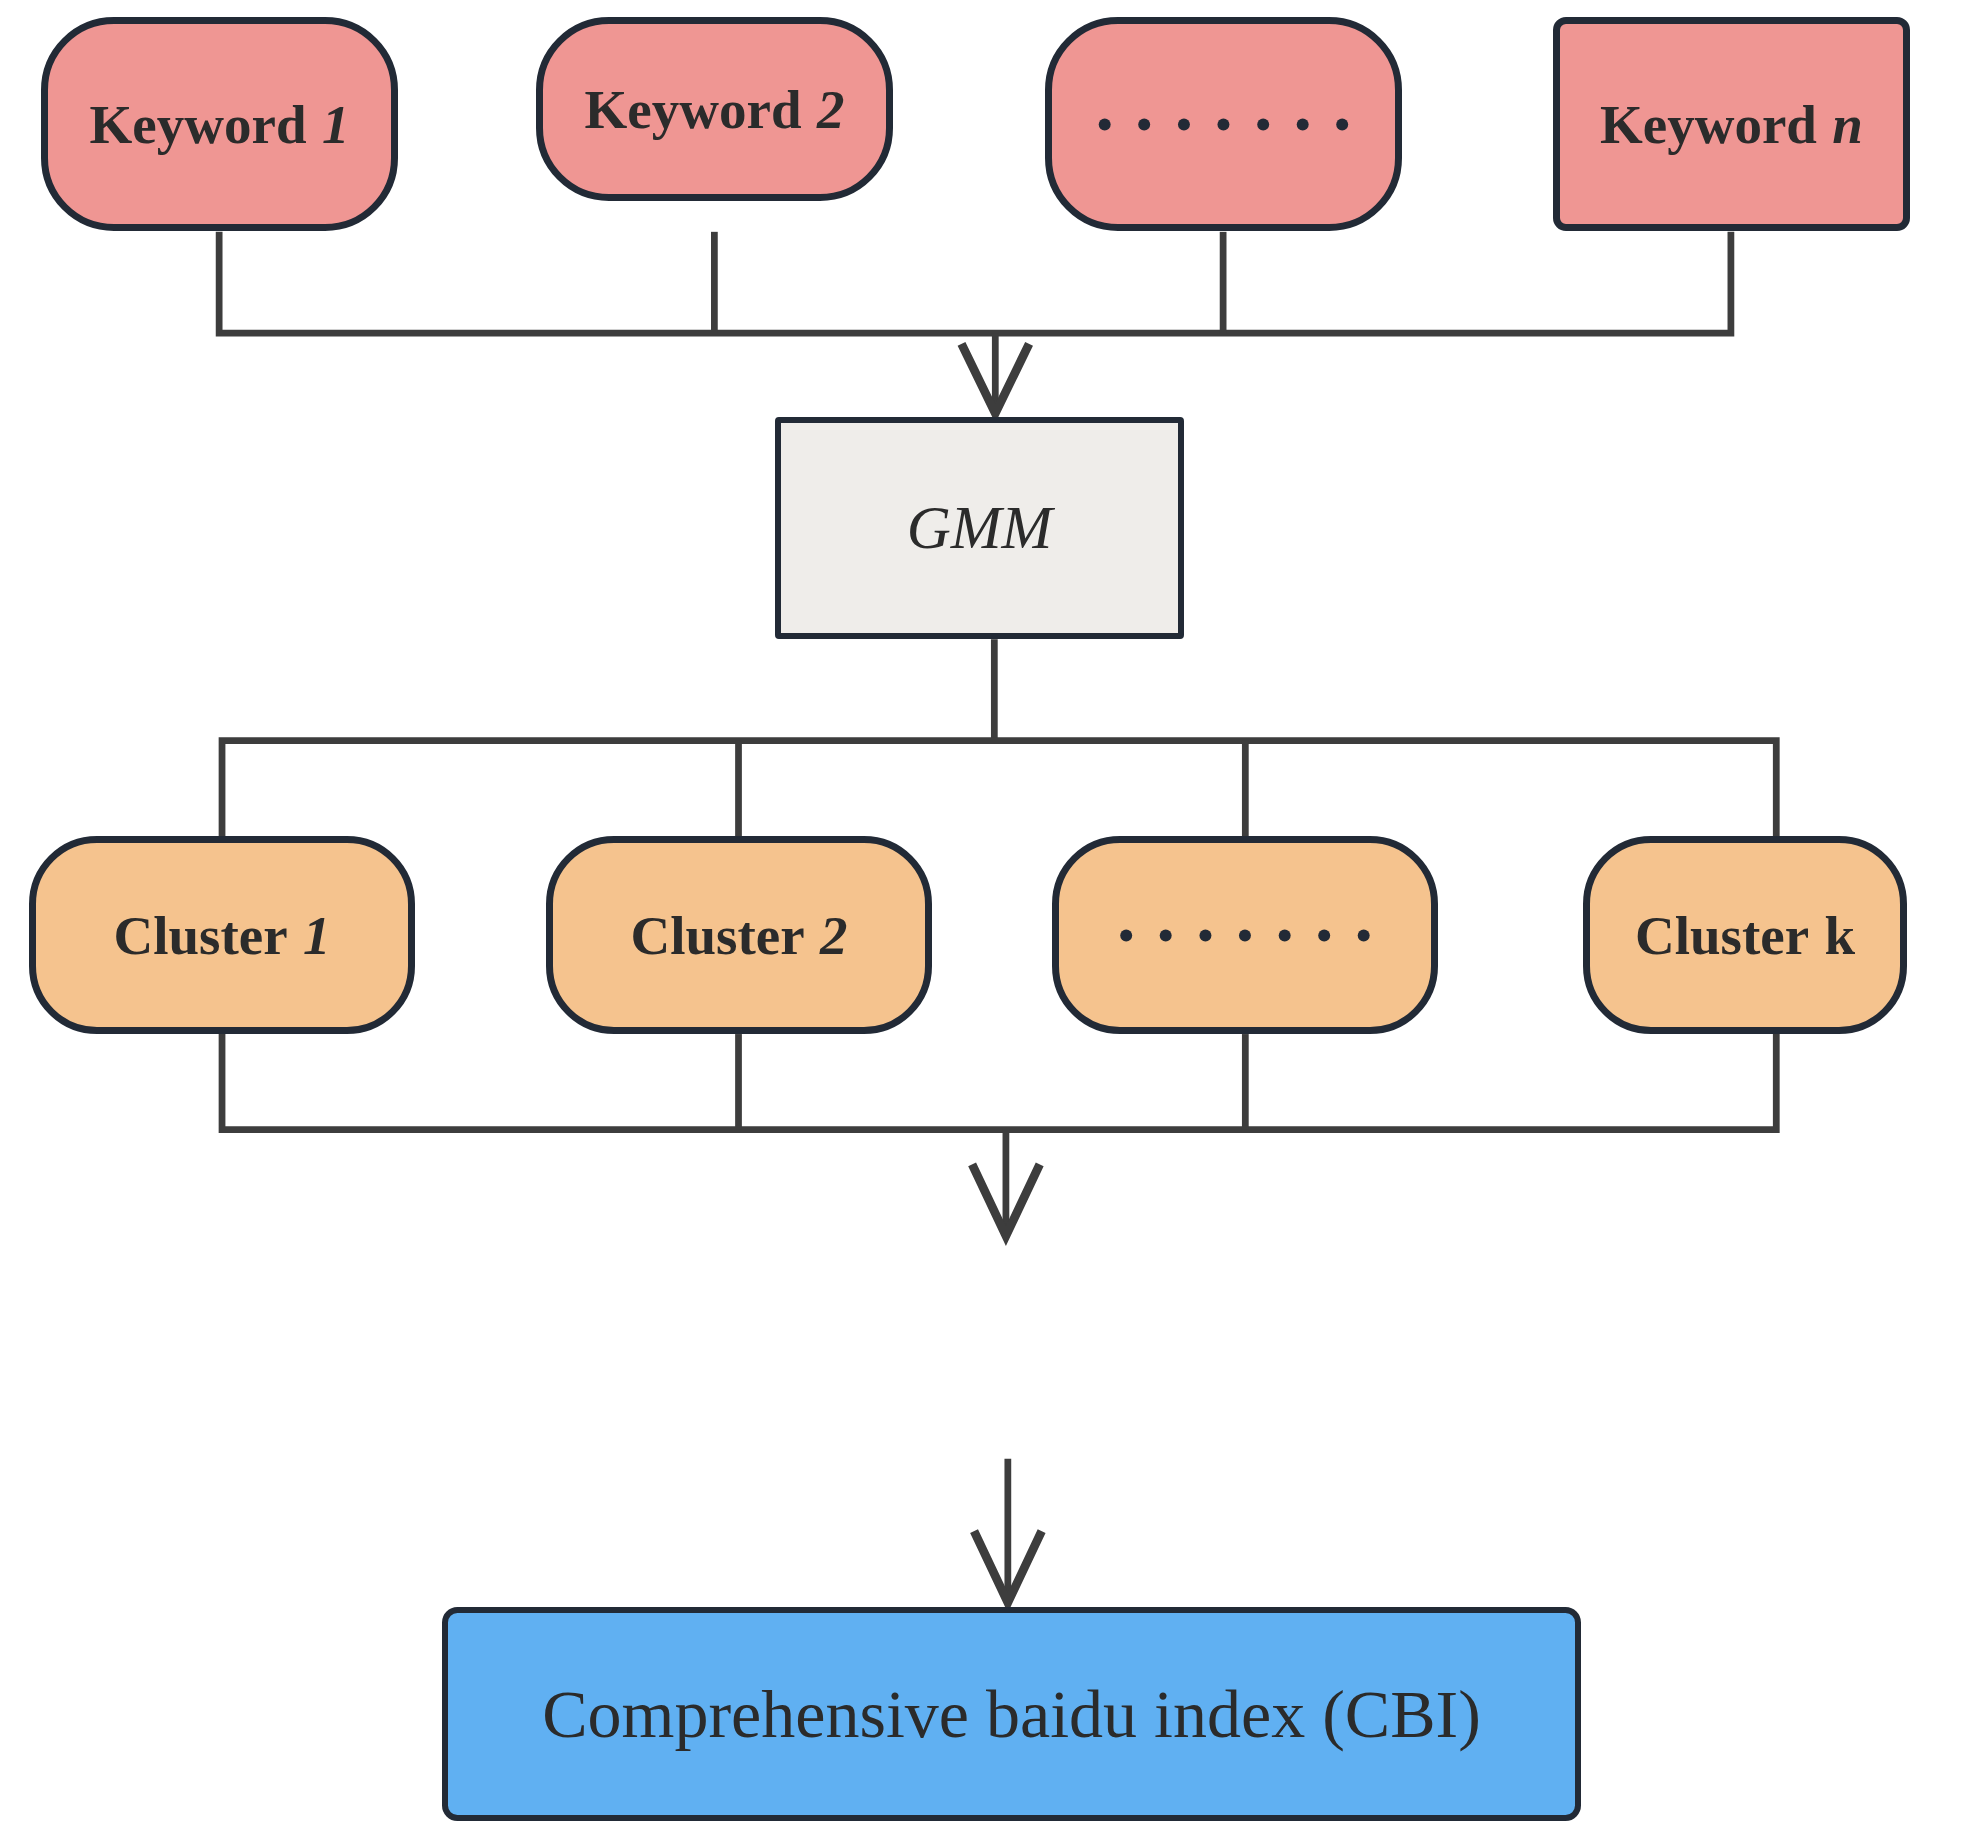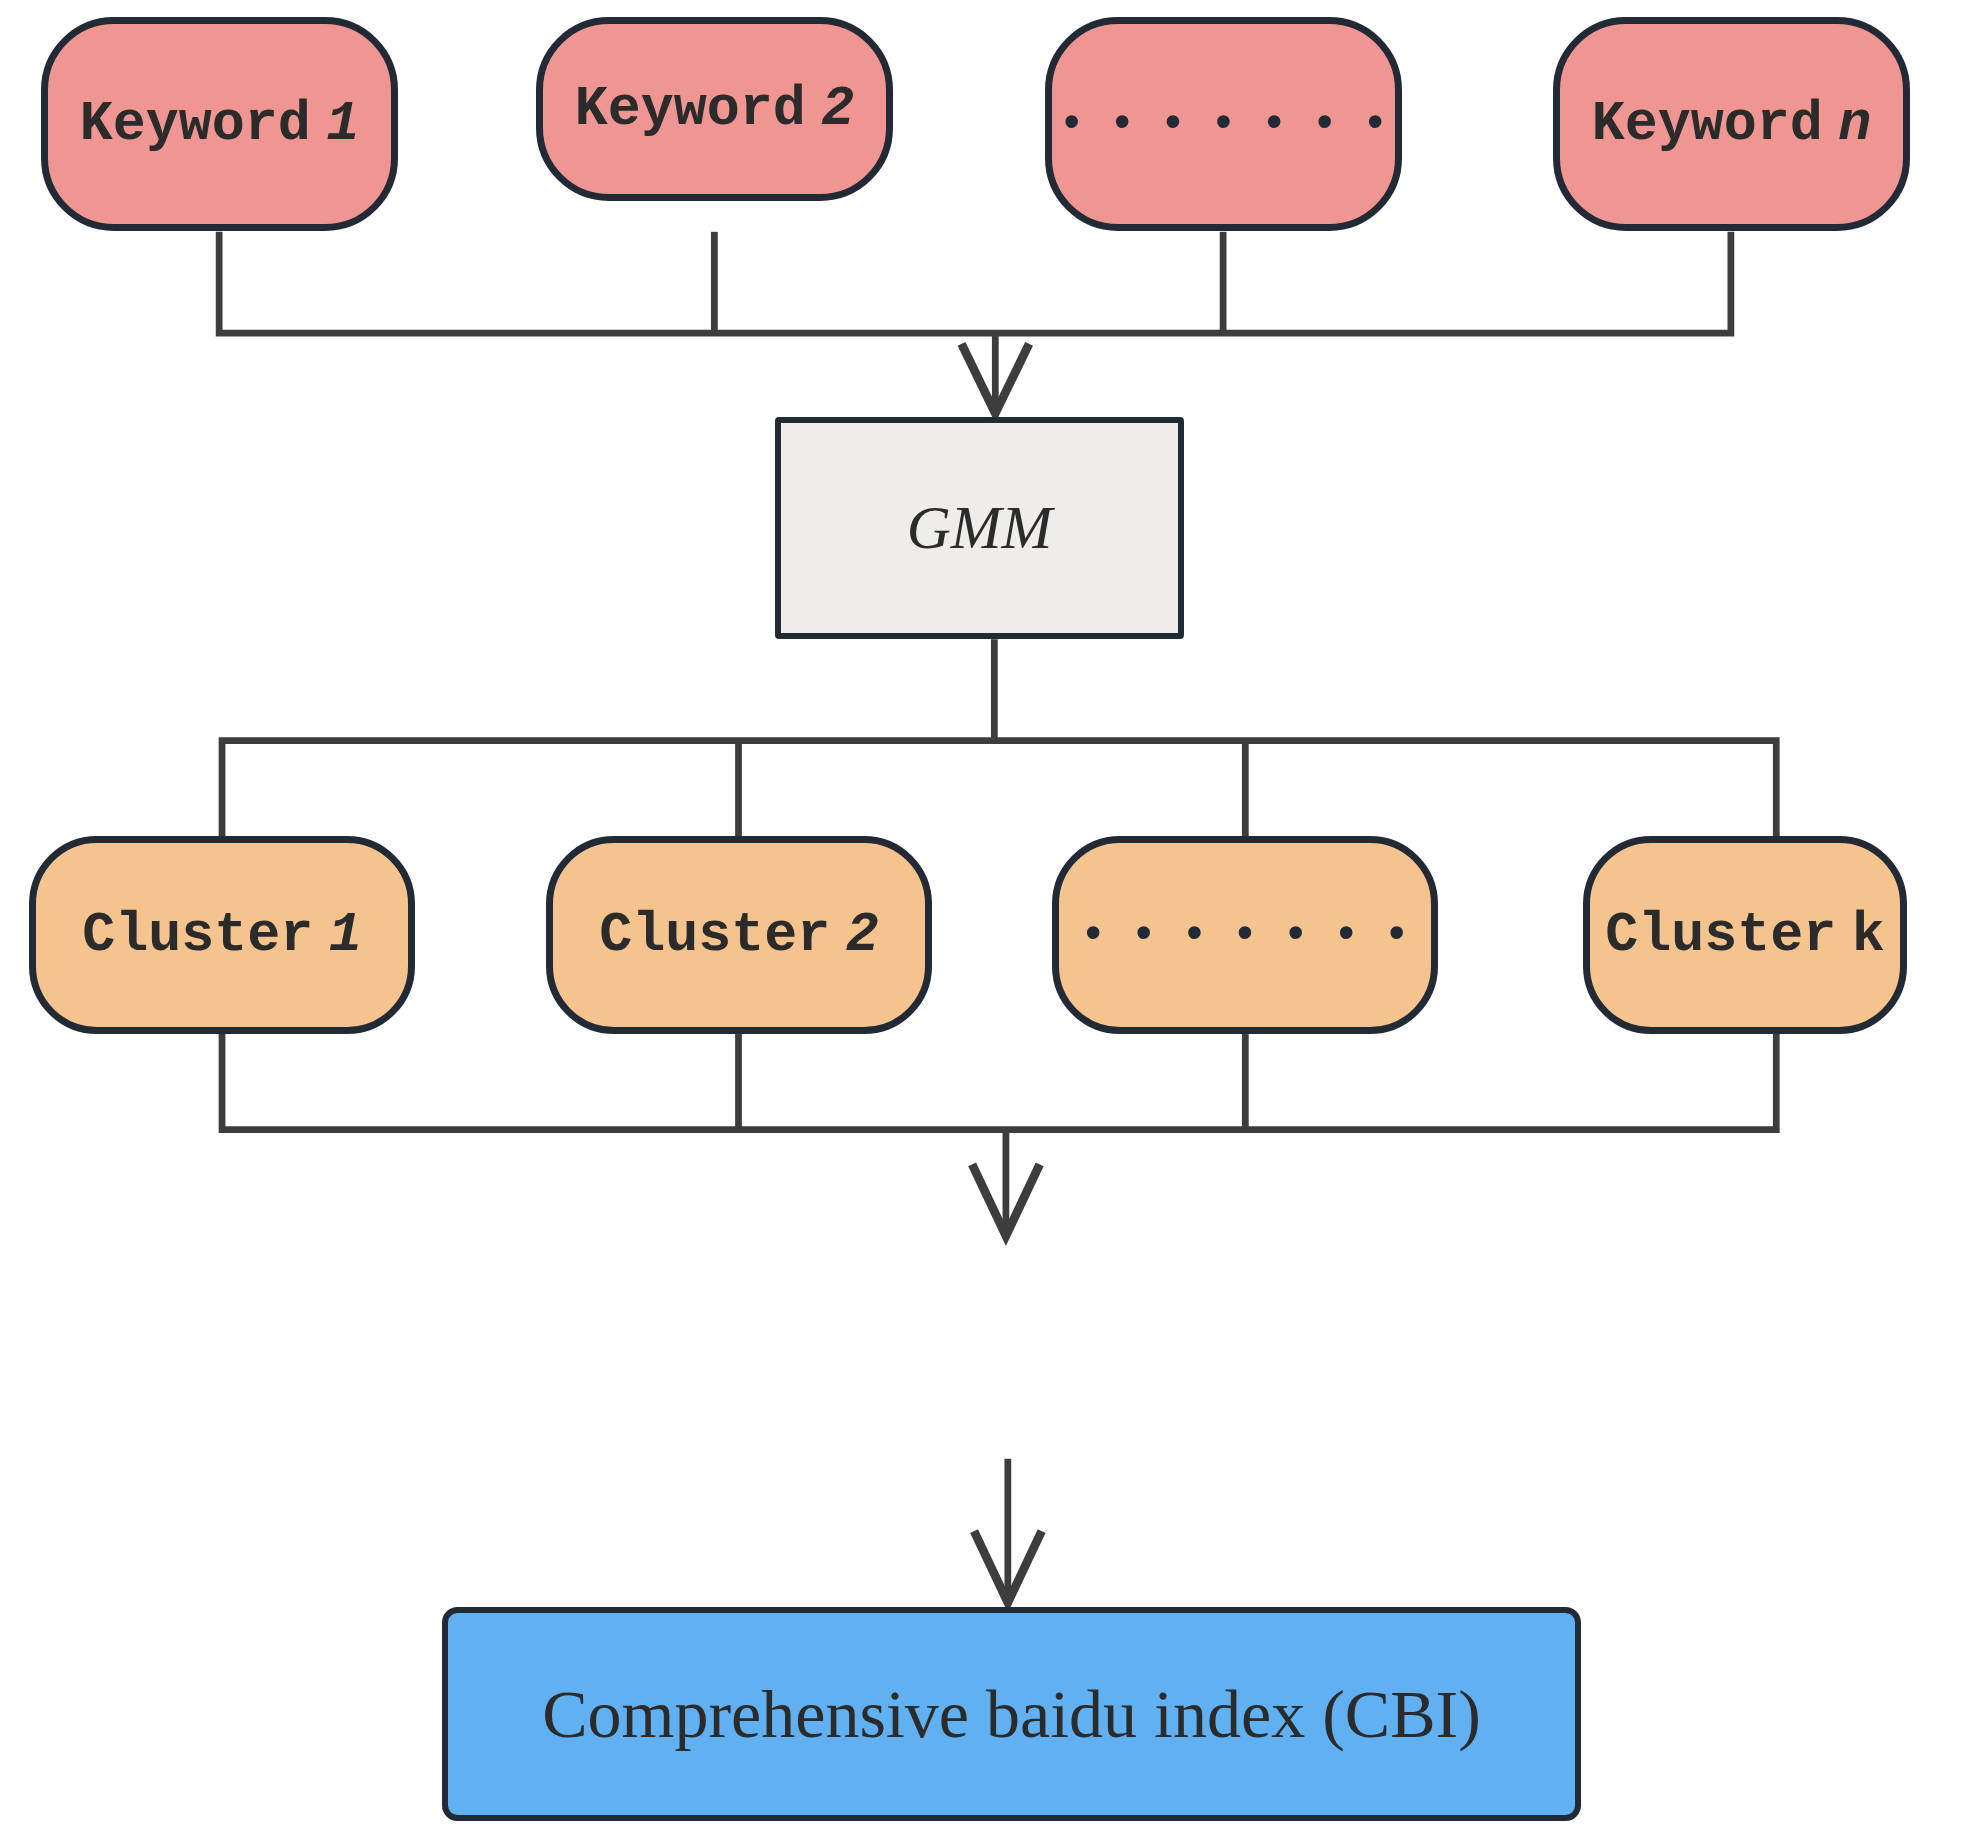--- a/index.html
+++ b/index.html
@@ -19,21 +19,20 @@
     box-sizing:border-box;
     display:flex;align-items:center;justify-content:center;
     color:var(--text,#2b2b2b);
     text-align:center;
     white-space:nowrap;
   }
   .pill{
     border:7.7px solid var(--node-border,#222a36);
     font-weight:bold;
     font-size:55px;
-    font-family:Liberation Mono, monospace;
   }
   .pill.keyword{background:var(--keyword-fill,#ef9693);border-radius:73px;}
   .pill.cluster{background:var(--cluster-fill,#f5c38e);border-radius:68px;}
   .rect{
     border:6.8px solid var(--node-border,#222a36);
     background:var(--process-fill,#efedea);
     border-radius:3.9px;
     font-size:61px;
   }
   .result{
@@ -90,21 +89,21 @@
 
   <div class="node pill keyword" style="left:41px;top:17.4px;width:357px;height:214px;">
     <span><span>Keyword</span><span class="var italic">1</span></span>
   </div>
   <div class="node pill keyword" style="left:536px;top:17.4px;width:357px;height:184px;">
     <span><span>Keyword</span><span class="var italic">2</span></span>
   </div>
   <div class="node pill keyword" style="left:1045px;top:17.4px;width:357px;height:214px;">
     <span class="dots">•••••••</span>
   </div>
-  <div class="node pill keyword" style="left:1553px;top:17.4px;width:357px;height:214px;">
+  <div class="node pill keyword" style="left:1553px;top:17.4px;width:357px;height:214px;border-radius:13px;">
     <span><span>Keyword</span><span class="var italic">n</span></span>
   </div>
 
   <div class="node rect" style="left:775px;top:417px;width:409px;height:222px;font-style:italic;">
     <span>GMM</span>
   </div>
 
   <div class="node pill cluster" style="left:29px;top:836px;width:386px;height:198px;">
     <span><span>Cluster</span><span class="var italic">1</span></span>
   </div>

